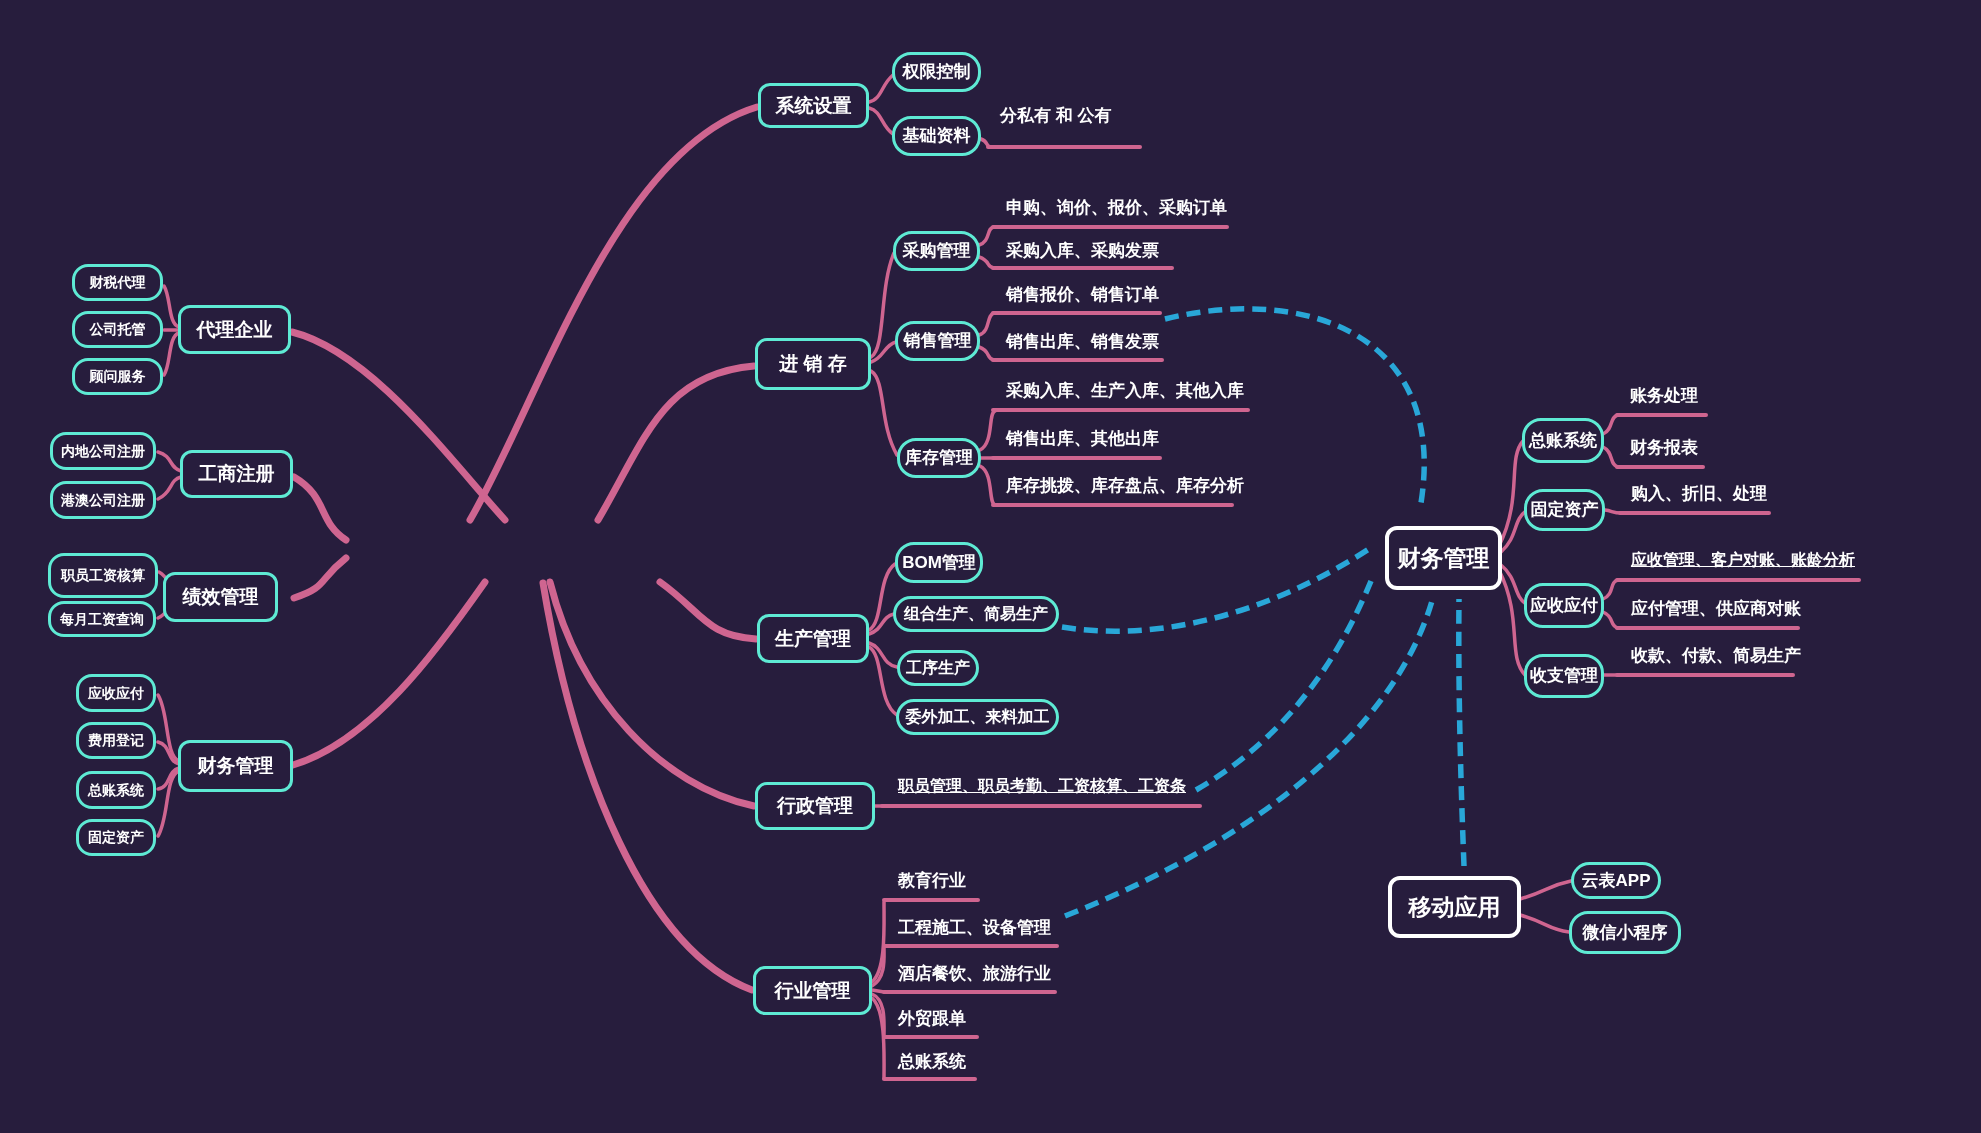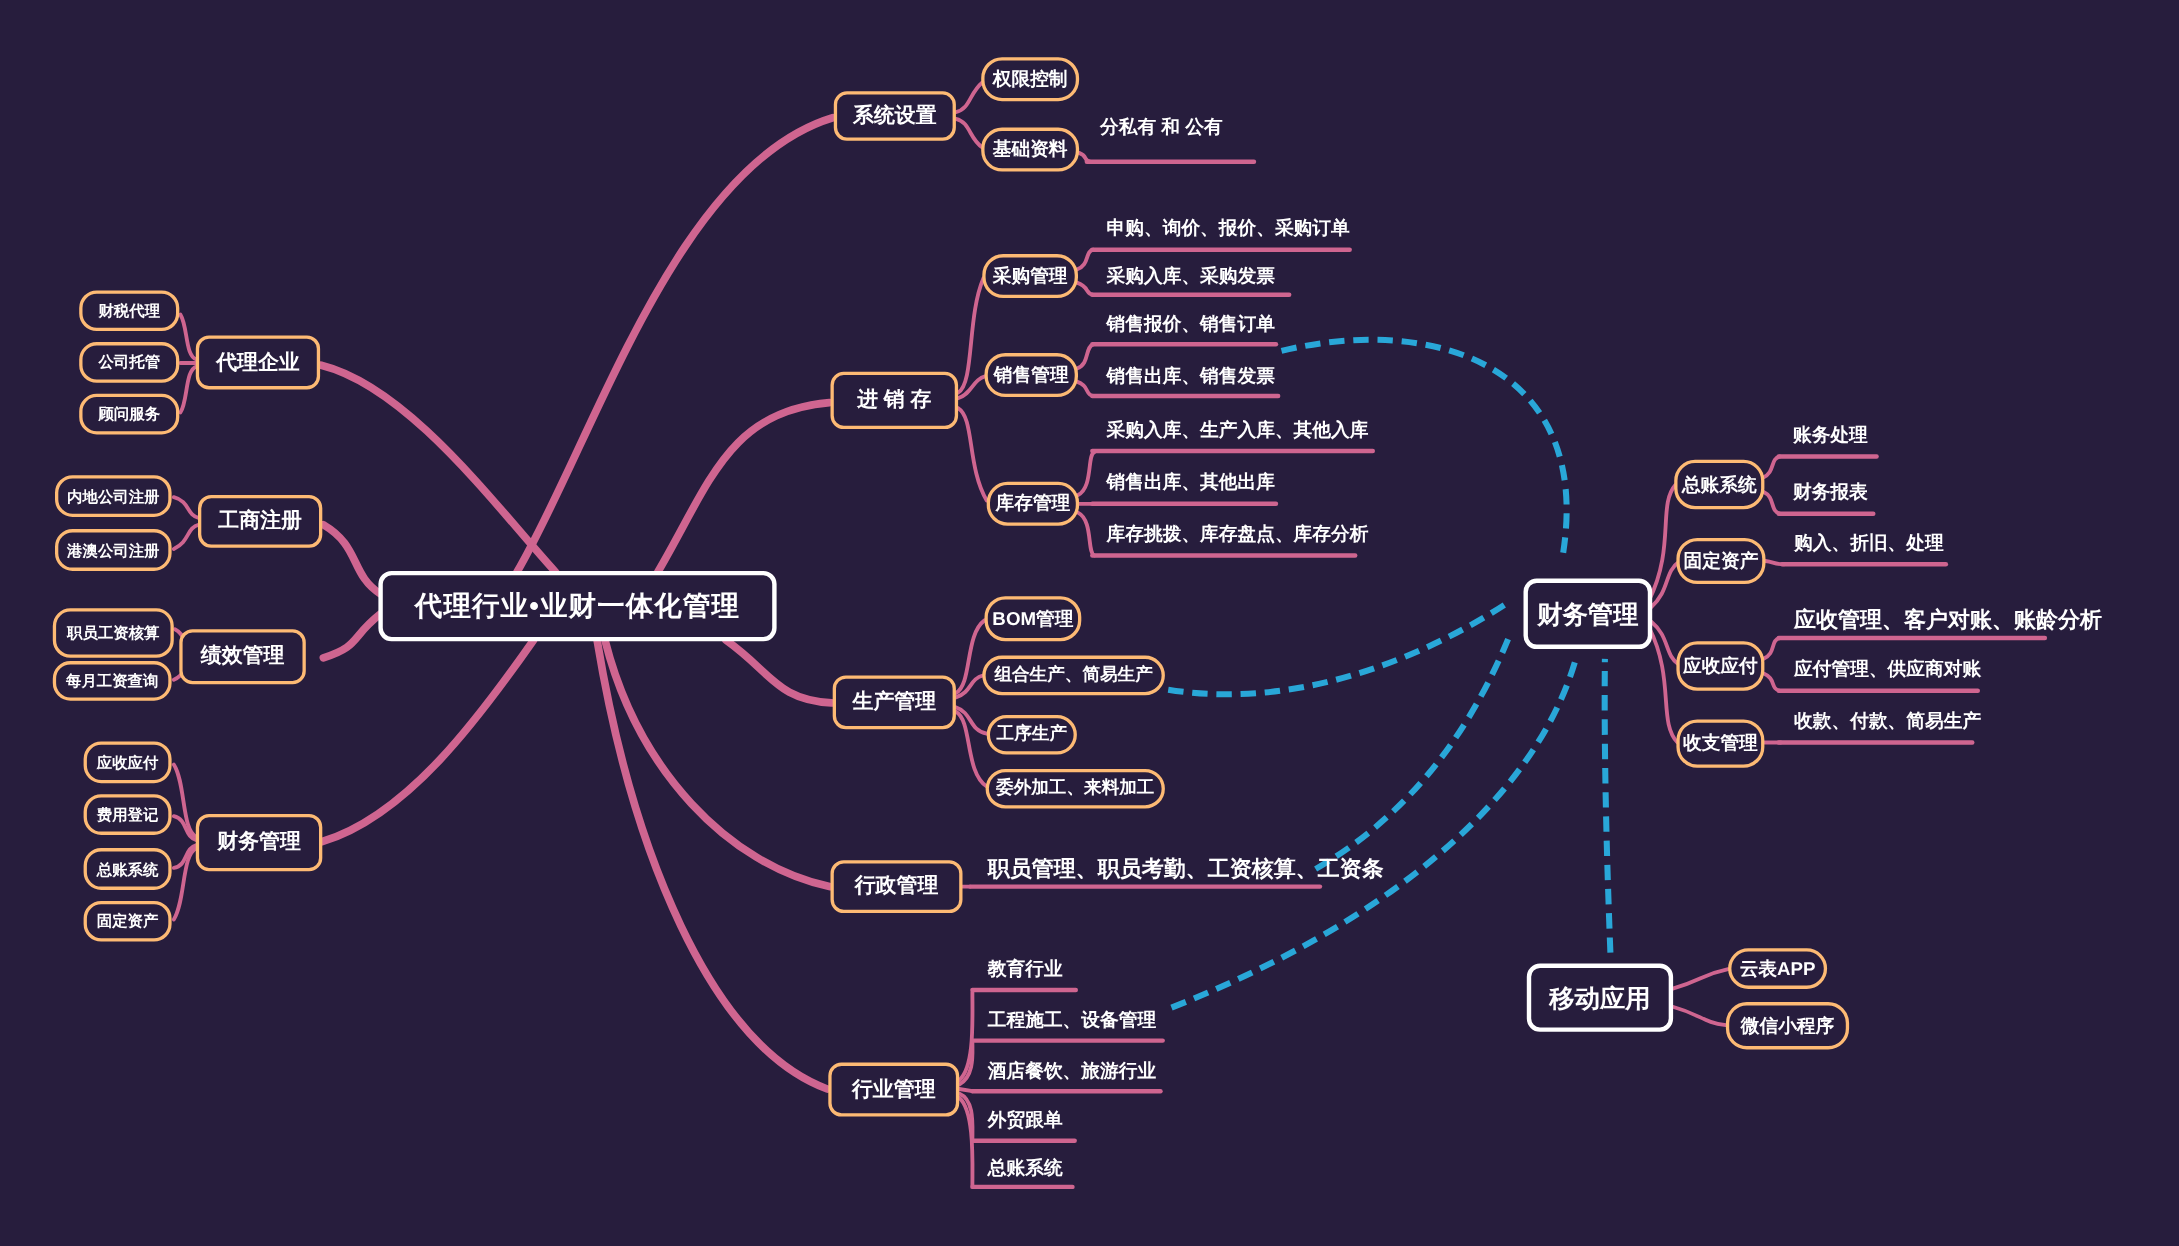--- a/index.html
+++ b/index.html
@@ -1,29 +1,29 @@
 <!DOCTYPE html>
 <html><head>
 <meta charset="utf-8">
 <style>
   html,body{margin:0;padding:0;background:#271d3d;}
   .canvas{position:relative;width:1981px;height:1133px;background:#271d3d;overflow:hidden;
           font-family:"Liberation Sans","DejaVu Sans",sans-serif;}
   svg.wires{position:absolute;left:0;top:0;z-index:1;}
   .node{position:absolute;box-sizing:border-box;display:flex;align-items:center;justify-content:center;
-        color:#fff;font-weight:bold;background:#271d3d;border:3px solid #fdba74;z-index:2;
+        color:#fff;font-weight:bold;background:#271d3d;border:3px solid #5eead4;z-index:2;
         white-space:nowrap;line-height:1.05;}
   .branch{border-radius:12px;font-size:19px;}
   .leaf{border-radius:19px;font-size:17px;}
   .leaf-m{border-radius:18px;font-size:16px;}
   .leaf-s{border-radius:16px;font-size:14px;}
   .white-node{border:4px solid #ffffff;border-radius:12px;font-size:23px;}
   .center-node{border:4px solid #ffffff;border-radius:12px;font-size:25px;letter-spacing:1px;}
   .linelabel{position:absolute;color:#fff;font-weight:bold;font-size:17px;z-index:2;white-space:nowrap;}
-  .small{font-size:20px;}
+  .small{font-size:16px;text-decoration:underline;}
   path{fill:none;}
   .t{stroke:#cf6590;stroke-width:7;stroke-linecap:round;}
   .c{stroke:#cf6590;stroke-width:3.5;stroke-linecap:round;}
   .u{stroke:#cf6590;stroke-width:4;stroke-linecap:round;}
   .a{stroke:#29a7d8;stroke-width:5.5;stroke-linecap:butt;stroke-dasharray:14 8;}
 </style>
 </head>
 <body>
 
 <div class="canvas">
@@ -120,21 +120,20 @@
     <path class="u" d="M1617,628 L1798,628"></path>
     <path class="u" d="M1617,675 L1793,675"></path>
 
     <path class="a" d="M1165,319 C1300,286 1448,330 1421,503" marker-end="url(#ah)"></path>
     <path class="a" d="M1062,627 C1180,646 1295,597 1369,549" marker-end="url(#ah)"></path>
     <path class="a" d="M1196,790 C1295,733 1344,646 1371,581" marker-end="url(#ah)"></path>
     <path class="a" d="M1065,916 C1250,843 1393,733 1432,601" marker-end="url(#ah)"></path>
     <path class="a" d="M1464,866 C1461,790 1458,690 1459,599" marker-end="url(#ah)"></path>
   </svg>
 
-  <div class="node center-node" style="left:344px;top:519px;width:362px;height:64px">代理行业•业财一体化管理</div>
 
   <div class="node branch" style="left:178px;top:305px;width:113px;height:49px">代理企业</div>
   <div class="node leaf-s" style="left:72px;top:264px;width:91px;height:37px">财税代理</div>
   <div class="node leaf-s" style="left:72px;top:311px;width:91px;height:37px">公司托管</div>
   <div class="node leaf-s" style="left:72px;top:358px;width:91px;height:37px">顾问服务</div>
 
   <div class="node branch" style="left:180px;top:450px;width:113px;height:48px">工商注册</div>
   <div class="node leaf-s" style="left:50px;top:432px;width:106px;height:38px">内地公司注册</div>
   <div class="node leaf-s" style="left:50px;top:481px;width:106px;height:38px">港澳公司注册</div>
 

